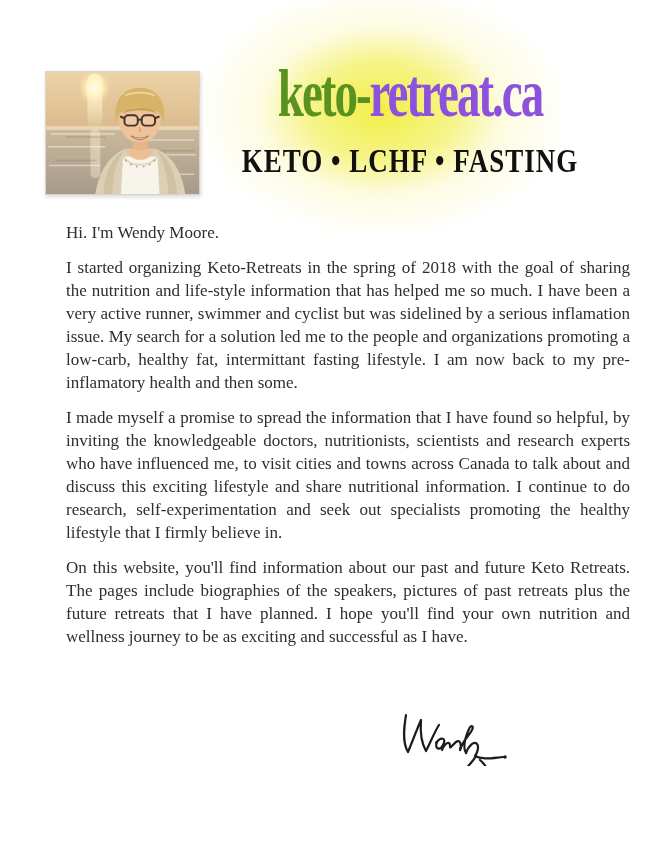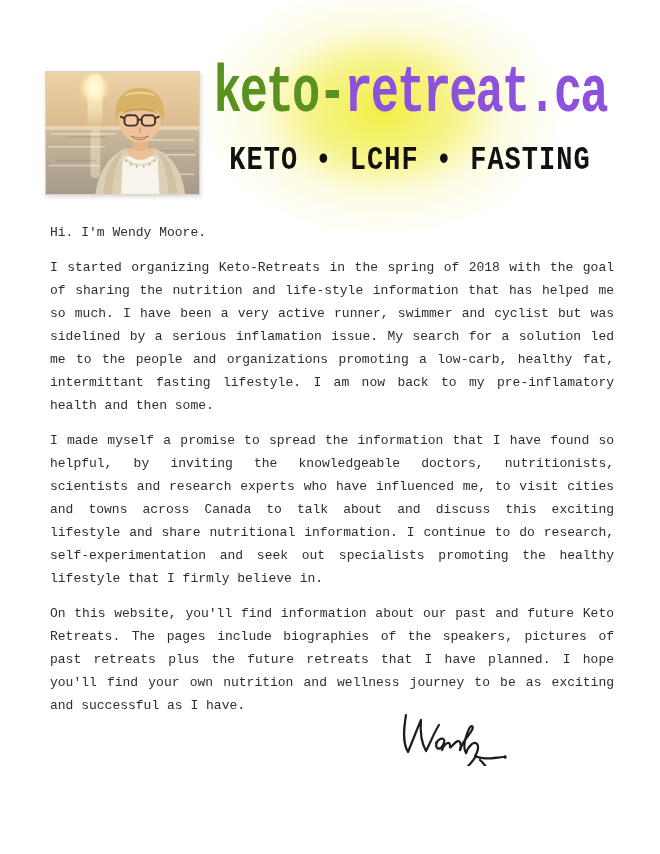--- a/index.html
+++ b/index.html
@@ -1,19 +1,19 @@
 <!DOCTYPE html>
 <html style="--page-background: #ffffff; --brand-green: #5a9220; --brand-purple: #8c52dd; --glow-yellow: #f1ee3c; --body-text: #2e2e2e; --tagline-black: #111111;"><head>
 <meta charset="utf-8">
 <style>
   html,body{margin:0;padding:0;background:#fff;}
   .page{
     position:relative;width:660px;height:766px;overflow:hidden;
     background:var(--page-background,#ffffff);
-    font-family:Liberation Mono, monospace;
+    font-family:Liberation Serif, serif;
   }
   
   .glow{
     position:absolute;left:191px;top:-20px;width:382px;height:262px;
     border-radius:50%;pointer-events:none;
     background:radial-gradient(closest-side,
       rgba(241,238,60,0.95) 0%,
       rgba(244,241,110,0.80) 38%,
       rgba(250,247,190,0.45) 64%,
       rgba(255,255,255,0) 98%);
@@ -33,22 +33,22 @@
   }
   .brand-green{color:var(--brand-green,#5a9220);}
   .brand-purple{color:var(--brand-purple,#8c52dd);}
   .tagline{
     margin-top:18px;font-weight:bold;font-size:27px;line-height:27px;
     letter-spacing:1px;color:var(--tagline-black,#111111);
     transform:scaleY(1.22);transform-origin:50% 0;white-space:nowrap;
   }
   
   .content{
-    position:absolute;left:50px;top:221px;width:564px;
-    color:var(--body-text,#2e2e2e);font-size:13px;line-height:23px;
+    position:absolute;left:66px;top:221px;width:564px;
+    color:var(--body-text,#2e2e2e);font-size:17px;line-height:23px;
   }
   .content p{margin:0 0 12px 0;text-align:justify;text-justify:inter-word;}
   .content p.greeting{text-align:left;}
   
   .signature{position:absolute;left:392px;top:698px;width:125px;height:135px;}
 </style>
 </head>
 <body>
 
 <div class="page">

